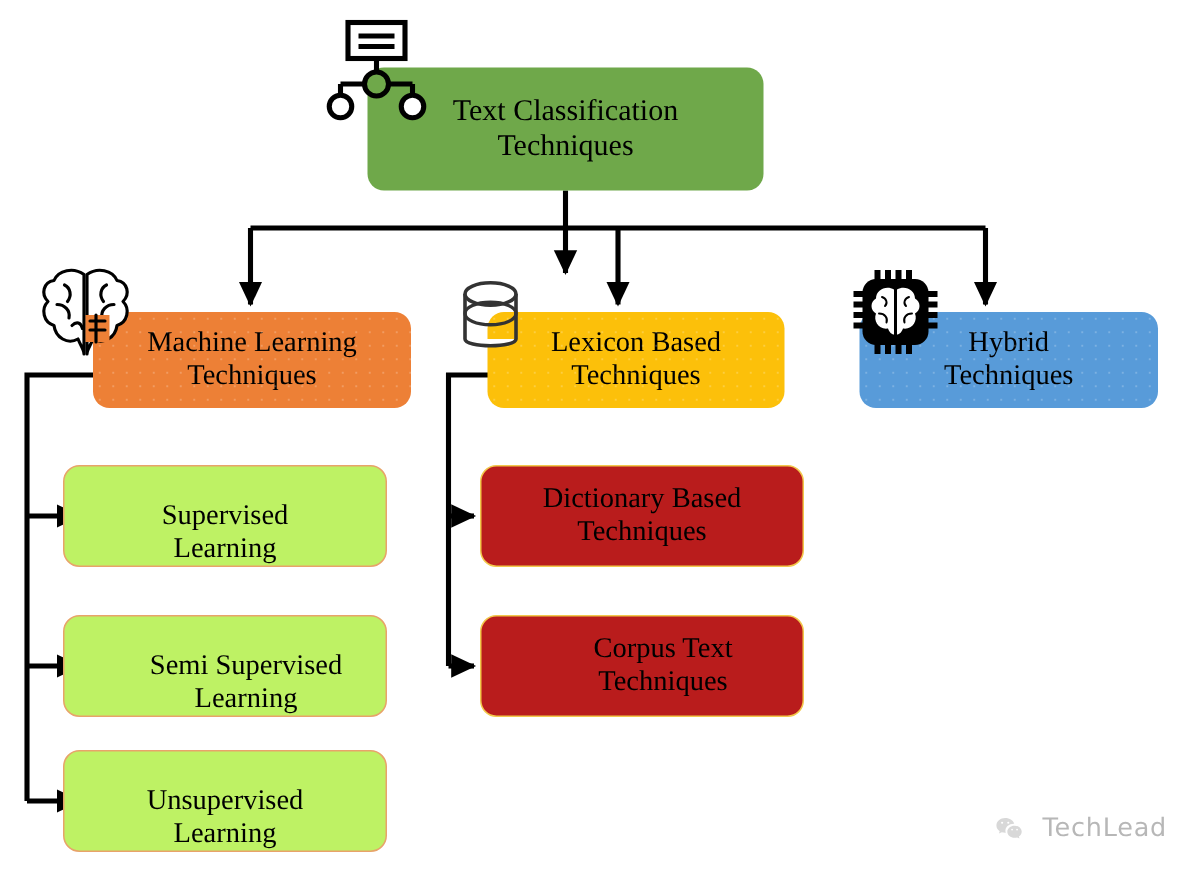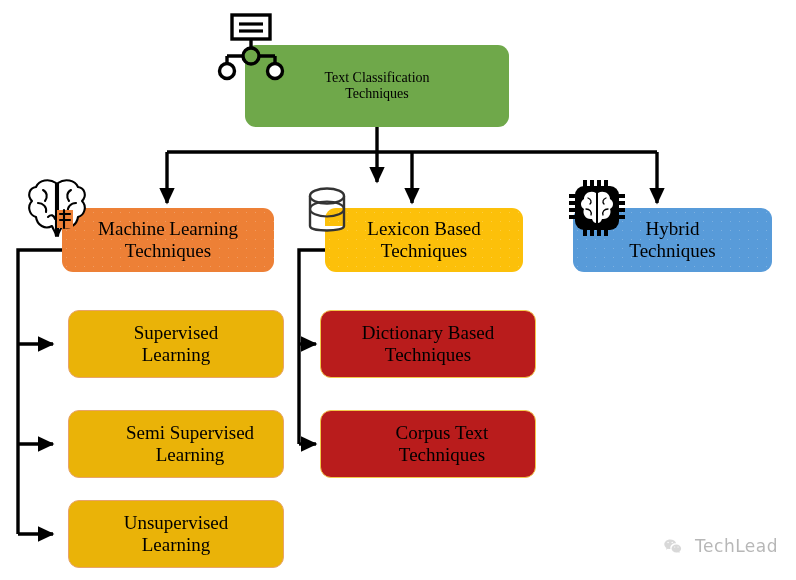--- a/index.html
+++ b/index.html
@@ -44,21 +44,21 @@
     padding: 0 8px;
     white-space: pre-line;
   }
   
   .root {
     left: 245px;
     top: 45px;
     width: 264px;
     height: 82px;
     background: #6FA84A;
-    font-size: 14px;
+    font-size: 20px;
   }
   
   .lvl2 {
     height: 64px;
     font-size: 19px;
   }
   .n-ml {
     left: 62px;
     top: 208px;
     width: 212px;
@@ -86,24 +86,25 @@
     background-size: 9px 9px;
     pointer-events: none;
   }
   
   .lvl3 {
     height: 68px;
     font-size: 19px;
     border: 1.5px solid;
   }
   .leaf-ml {
-    left: 68px;
+    left: 42px;
     width: 216px;
-    background: #eab308;
+    background: #bef264;
     border-color: #E8A36A;
+    align-items: flex-end;
   }
   .leaf-lex {
     left: 320px;
     width: 216px;
     background: #b91c1c;
     border-color: #F2C84B;
   }
   .r1 { top: 310px; }
   .r2 { top: 410px; padding-left: 28px; }
   .r3 { top: 500px; }
@@ -115,21 +116,21 @@
   }
   .ic-hier { left: 214px; top: 12px; width: 74px; height: 70px; }
   .ic-brain { left: 26px; top: 176px; width: 62px; height: 66px; }
   .ic-db { left: 305px; top: 185px; width: 44px; height: 52px; }
   .ic-chip { left: 568px; top: 179px; width: 58px; height: 58px; }
 
   
   .watermark {
     position: absolute;
     right: 18px;
-    bottom: 24px;
+    bottom: 18px;
     display: flex;
     align-items: center;
     gap: 13px;
     opacity: 0.62;
     margin-top: 12px;
   }
   .wm-text {
     font-family: "DejaVu Sans", sans-serif;
     font-size: 17px;
     color: #8c8c8c;

